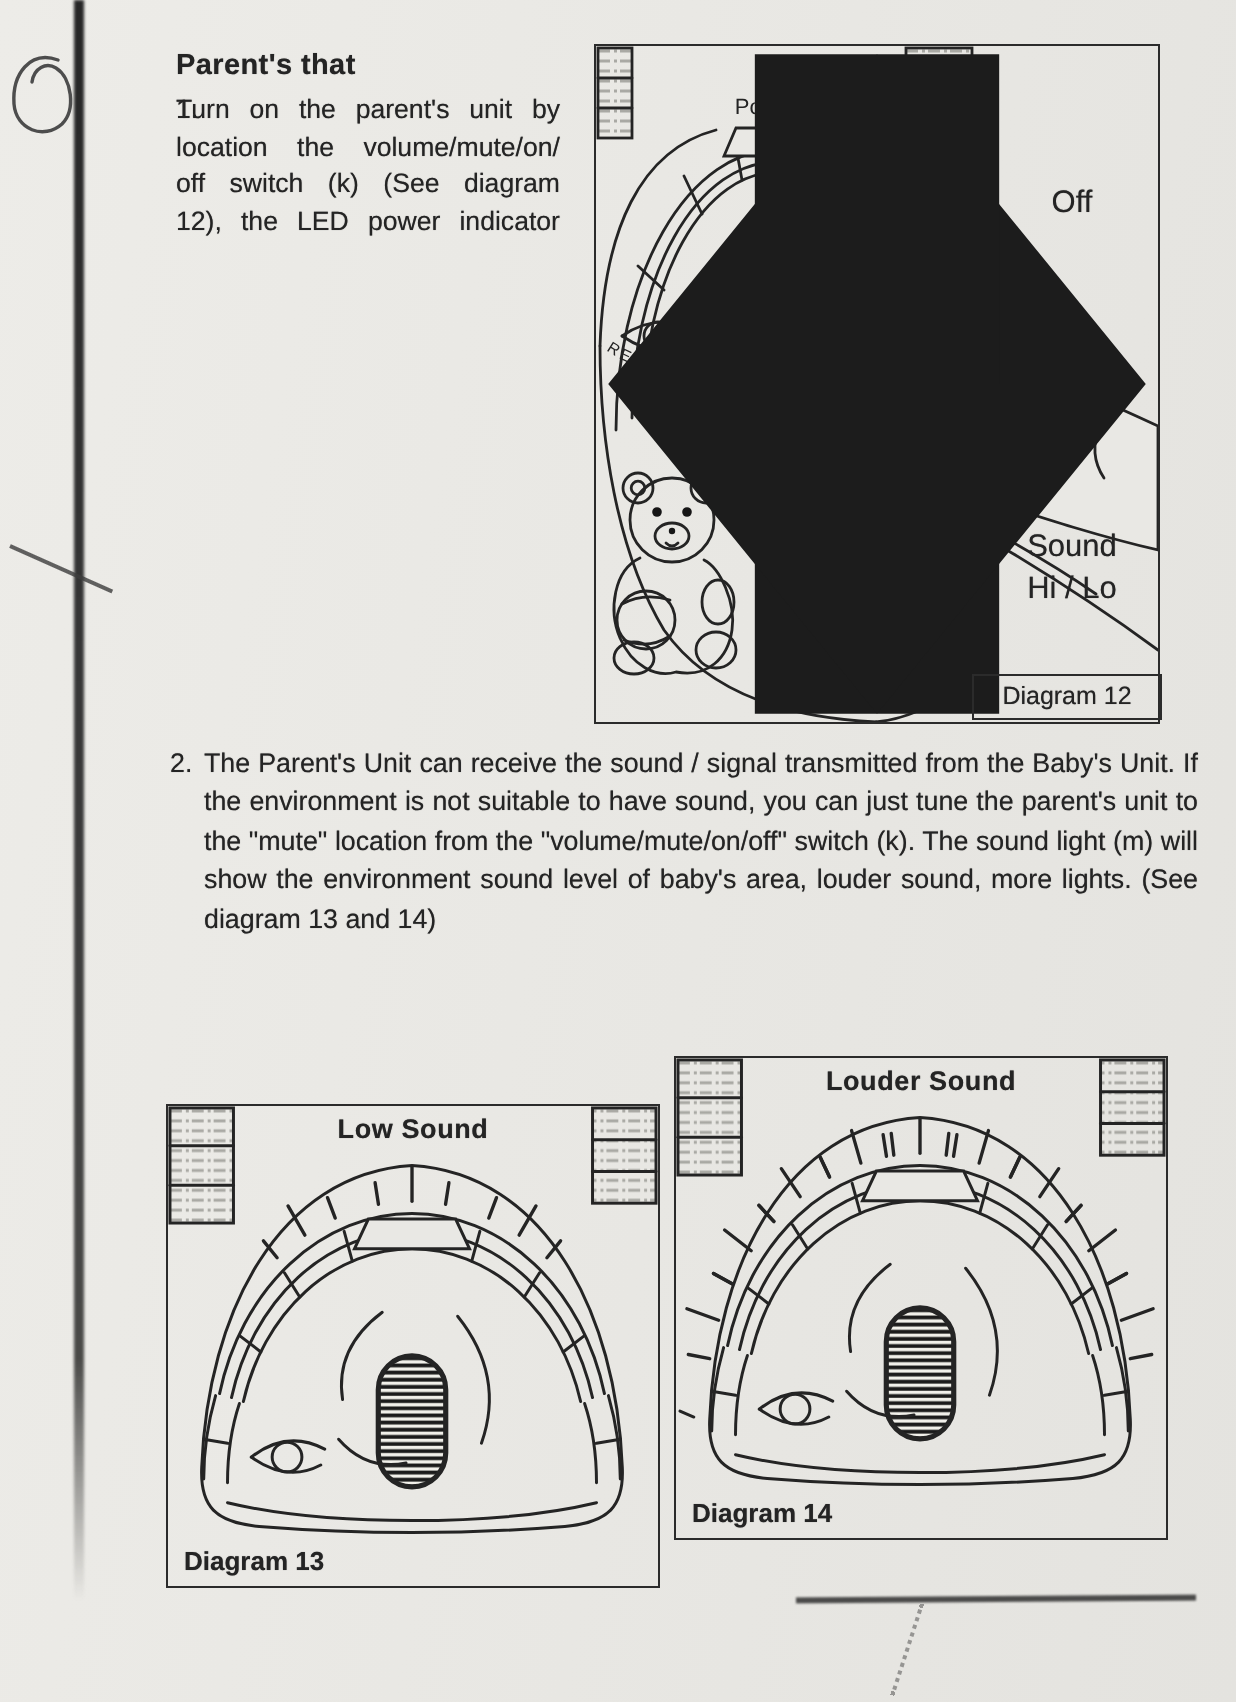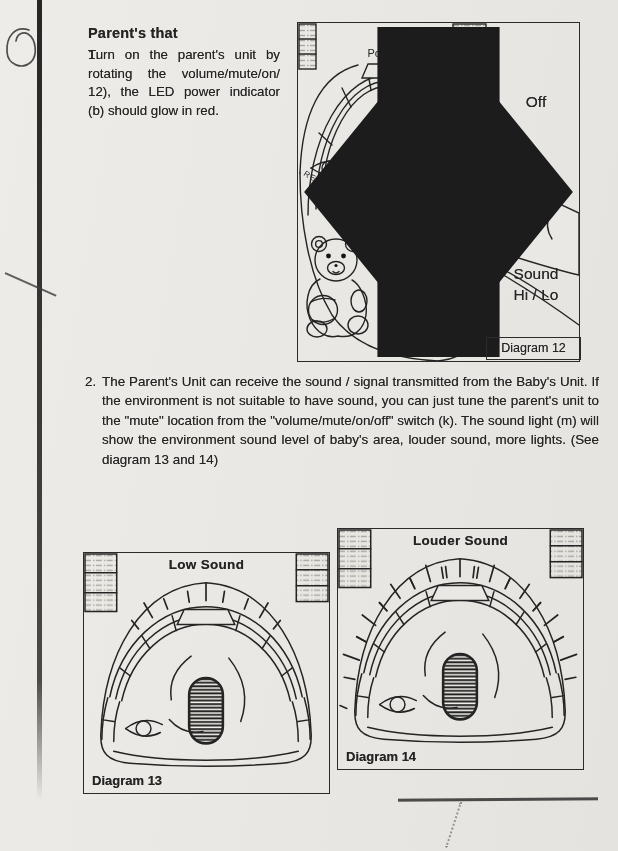--- a/index.html
+++ b/index.html
@@ -77,23 +77,23 @@
   <div class="abs scratch"></div>
   <div class="abs botline"></div>
   <div class="abs botdots"></div>
 
   <div class="abs h1 ink">Parent's that</div>
 
   <div class="abs step s1 ink">
     <span class="stepnum">1.</span>
     <div class="lines">
       <div class="jline">Turn on the parent's unit by</div>
-      <div class="jline">rotating the volume/mute/on/</div>
+      <div class="jline">location the volume/mute/on/</div>
+      <div class="jline">off switch (k) (See diagram</div>
       <div class="jline">12), the LED power indicator</div>
-      <div class="jline last">(b) should glow in red.</div>
     </div>
   </div>
 
   <div class="abs s2 ink">
     <span class="stepnum">2.</span>
     <div class="ptext">The Parent's Unit can receive the sound / signal transmitted from the Baby's Unit. If the environment is not suitable to have sound, you can just tune the parent's unit to the "mute" location from the "volume/mute/on/off" switch (k). The sound light (m) will show the environment sound level of baby's area, louder sound, more lights. (See diagram 13 and 14)</div>
   </div>
 
 
   <div class="abs dbox d12">

